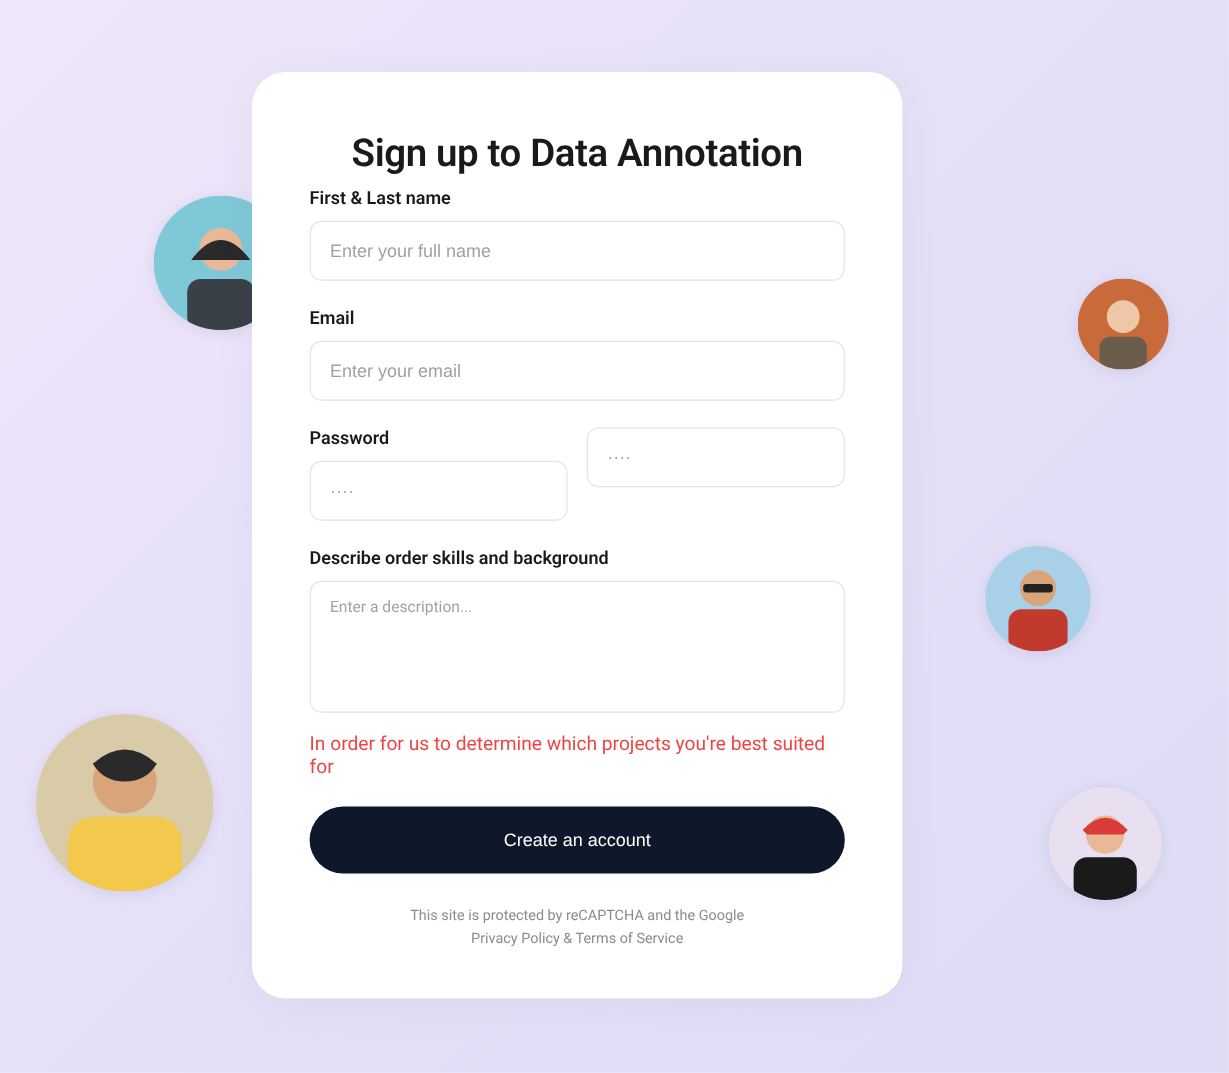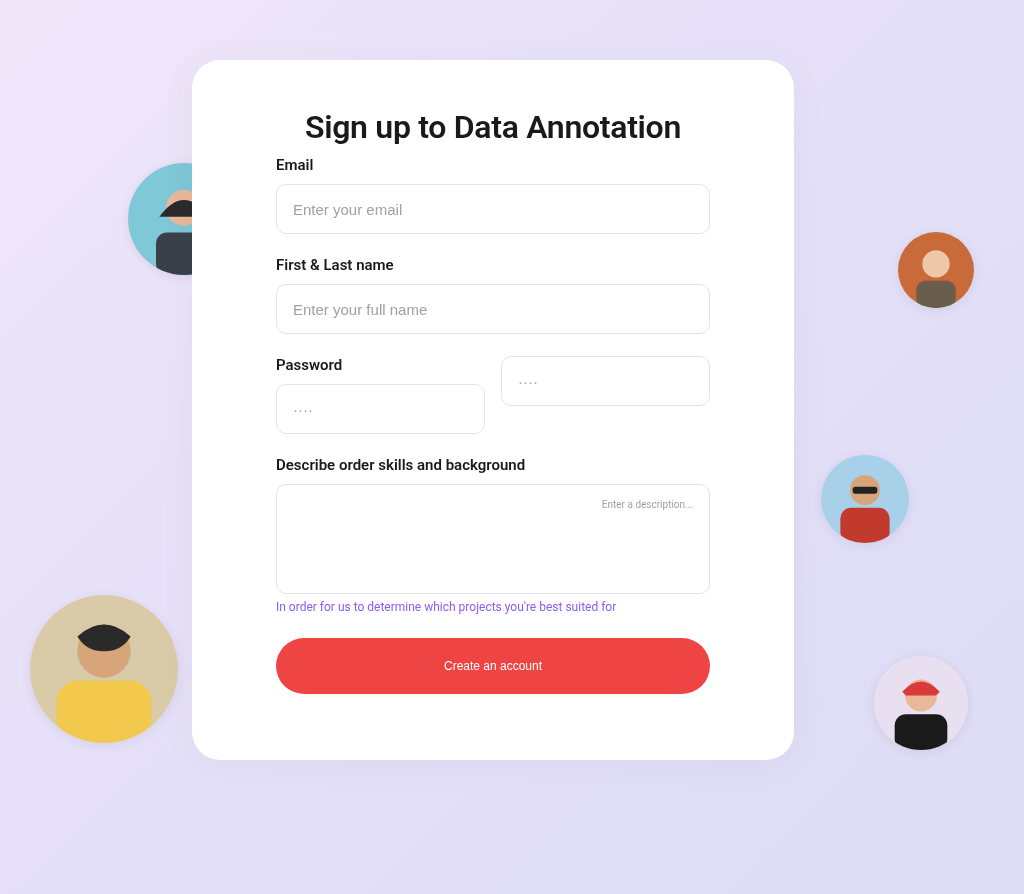--- a/index.html
+++ b/index.html
@@ -7,26 +7,26 @@
       width: 1024px;
       height: 894px;
       font-family: -apple-system, BlinkMacSystemFont, "Segoe UI", Roboto, Helvetica, Arial, sans-serif;
       background: linear-gradient(135deg, #f0e6fa 0%, #e4e0f8 50%, #dedbf5 100%);
       border-radius: 24px;
       position: relative;
       overflow: hidden;
     }
     .card {
       position: absolute;
-      left: 192px;
+      left: 210px;
       top: 60px;
-      width: 602px;
+      width: 542px;
       background: #fff;
       border-radius: 28px;
-      padding: 48px 84px 40px;
+      padding: 48px 48px 40px;
       box-shadow: 0 4px 40px rgba(0,0,0,0.04);
     }
     .title {
       font-size: 32px;
       font-weight: 600;
       color: #1a1a1a;
       text-align: center;
       margin-bottom: 10px;
       letter-spacing: -0.3px;
     }
@@ -58,43 +58,42 @@
     }
     .form-input::placeholder { color: #a0a0a8; }
     .row-2 { display: flex; gap: 16px; }
     .row-2 .col { flex: 1; }
     .textarea {
       width: 100%;
       min-height: 110px;
       border: 1px solid #e4e4e7;
       border-radius: 10px;
       padding: 14px 16px;
-      font-size: 10px;
+      font-size: 13px;
       color: #0f766e;
       background: #fff;
       outline: none;
       resize: none;
       font-family: inherit;
-      text-align: right;
     }
     .textarea::placeholder { color: #a0a0a8; }
     .helper {
-      font-size: 12px;
-      color: #8b5cf6;
-      margin-top: 2px;
+      font-size: 16px;
+      color: #ef4444;
+      margin-top: 12px;
       margin-bottom: 24px;
     }
     .submit-btn {
       width: 100%;
       height: 56px;
-      background: #ef4444;
+      background: #0f172a;
       color: #fff;
       border: none;
       border-radius: 28px;
-      font-size: 12px;
+      font-size: 15px;
       font-weight: 500;
       cursor: pointer;
       margin-bottom: 26px;
     }
     .footer-text {
       font-size: 12px;
       color: #8a8a92;
       text-align: center;
       line-height: 1.6;
     }
@@ -154,41 +153,45 @@
       <rect x="22" y="62" width="56" height="38" rx="12" fill="#1a1a1a"></rect>
     </svg>
 </div>
 
 <div class="card">
 
   <h1 class="title">Sign up to Data Annotation</h1>
 
 
   <div class="form-group">
-    <label class="form-label">Email</label>
-    <input class="form-input" type="email" placeholder="Enter your email" style="">
+    <label class="form-label">First &amp; Last name</label>
+    <input class="form-input" type="text" placeholder="Enter your full name" style="">
   </div>
 
   <div class="form-group">
-    <label class="form-label">First &amp; Last name</label>
-    <input class="form-input" type="text" placeholder="Enter your full name" style="">
+    <label class="form-label">Email</label>
+    <input class="form-input" type="email" placeholder="Enter your email" style="">
   </div>
 
   <div class="form-group row-2">
     <div class="col">
       <label class="form-label">Password</label>
       <input class="form-input" type="password" placeholder="····" style="">
     </div>
     <div class="col">
       <input class="form-input" type="password" placeholder="····" style="">
     </div>
   </div>
 
   <div class="form-group" style="margin-bottom:0;">
     <label class="form-label">Describe order skills and background</label>
     <textarea class="textarea" placeholder="Enter a description..." style=""></textarea>
     <p class="helper">In order for us to determine which projects you're best suited for</p>
   </div>
 
   <button class="submit-btn">Create an account</button>
 
+  <p class="footer-text">
+    <span>This site is protected by reCAPTCHA and the Google</span><br>
+    <a class="footer-link">Privacy Policy</a><span> &amp; </span><a class="footer-link">Terms of Service</a>
+  </p>
 
 </div>
 
 </body></html>

